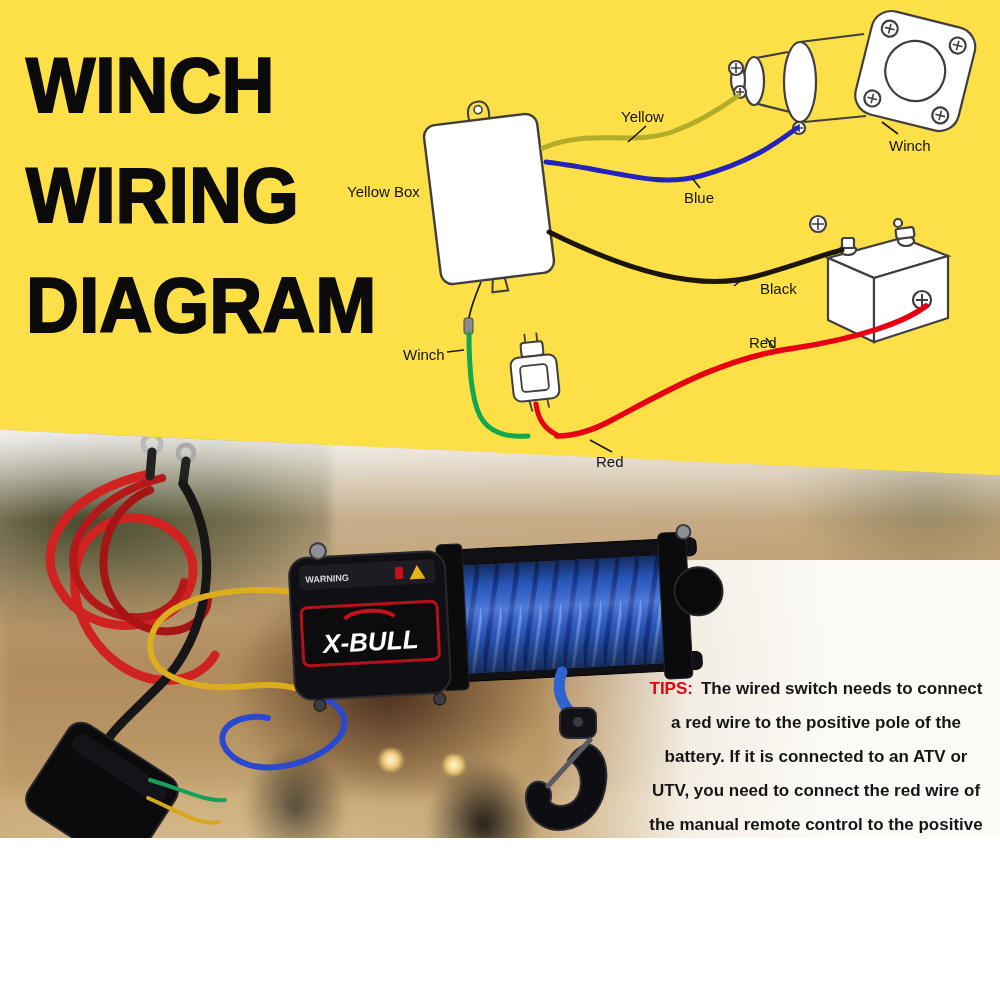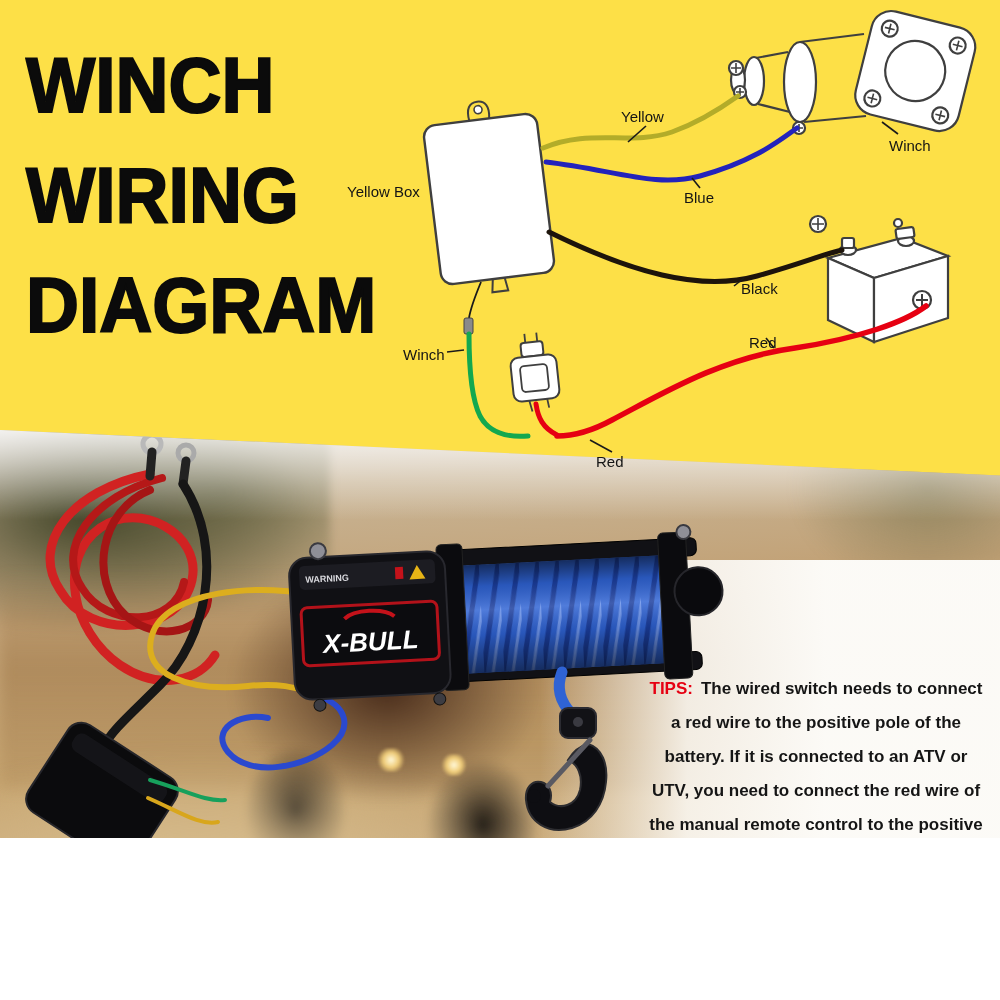--- a/index.html
+++ b/index.html
@@ -42,21 +42,21 @@
     background:linear-gradient(180deg,rgba(255,255,255,.8),rgba(255,255,255,0));}
   .product-svg{position:absolute;left:0;top:0;width:1000px;height:570px;}
 
   
   .diagram{position:absolute;left:0;top:0;width:1000px;height:470px;z-index:2;}
   .lbl{position:absolute;font-weight:normal;font-size:15px;color:#141414;z-index:3;white-space:nowrap;}
   .lbl-controlbox{left:347px;top:183px;}
   .lbl-yellow{left:621px;top:108px;}
   .lbl-blue{left:684px;top:189px;}
   .lbl-winch{left:889px;top:137px;}
-  .lbl-black{left:741px;top:280px;}
+  .lbl-black{left:760px;top:280px;}
   .lbl-red-battery{left:749px;top:334px;}
   .lbl-green{left:403px;top:346px;}
   .lbl-red-switch{left:596px;top:453px;}
 
   
   .tips{position:absolute;left:645px;top:672px;width:342px;z-index:4;margin:0;
         font-size:17px;font-weight:bold;line-height:34px;color:#151515;text-align:center;}
   .tips-label{color:#e60012;margin-right:8px;}
 </style>
 </head>

